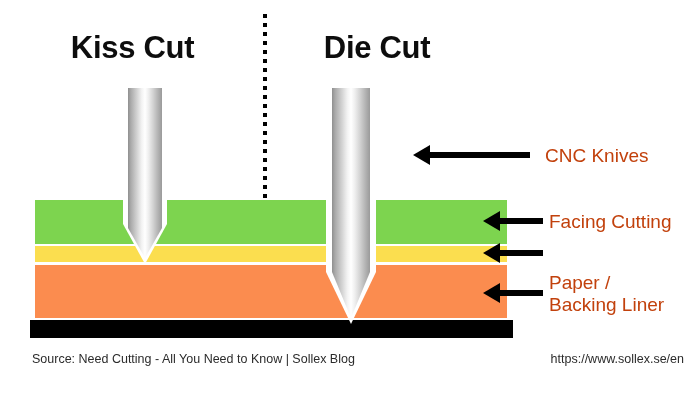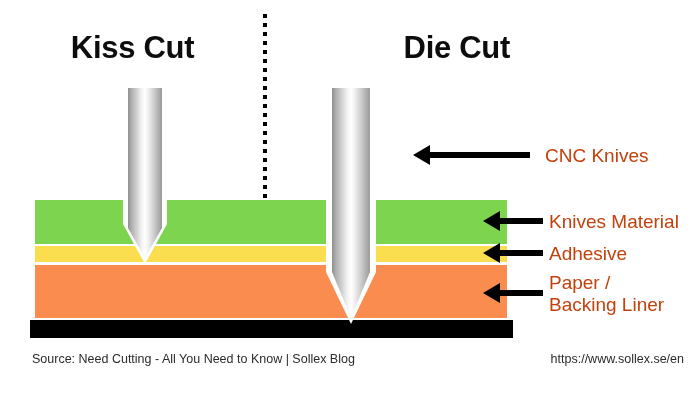--- a/index.html
+++ b/index.html
@@ -21,21 +21,21 @@
   .panel-title {
     position: absolute;
     font-weight: bold;
     font-size: 31px;
     letter-spacing: -0.3px;
     color: #0d0d0d;
     white-space: nowrap;
     line-height: 1;
   }
   #title-kiss { left: 0; top: 32px; width: 265px; text-align: center; }
-  #title-die  { left: 260px; top: 32px; width: 250px; text-align: right; }
+  #title-die  { left: 252px; top: 32px; width: 250px; text-align: center; }
 
   
   #divider {
     position: absolute;
     left: 263px;
     top: 14px;
     width: 4px;
     height: 308px;
     background-image: linear-gradient(to bottom, #000 0px, #000 4px,
                                       rgba(0,0,0,0) 4px, rgba(0,0,0,0) 9px);
@@ -175,27 +175,26 @@
   <div class="arrow" style="left:413px; top:152px; width:117px;">
     <div class="arrow-shaft" style="width:100px;"></div>
     <div class="arrow-head"></div>
   </div>
   <div class="callout-label" style="left:545px; top:145px;">CNC Knives</div>
 
   <div class="arrow" style="left:483px; top:218px; width:60px;">
     <div class="arrow-shaft" style="width:43px;"></div>
     <div class="arrow-head"></div>
   </div>
-  <div class="callout-label" style="left:549px; top:211px;">Knives Material</div>
+  <div class="callout-label" style="left:549px; top:211px;">Facing Cutting</div>
 
   <div class="arrow" style="left:483px; top:250px; width:60px;">
     <div class="arrow-shaft" style="width:43px;"></div>
     <div class="arrow-head"></div>
   </div>
-  <div class="callout-label" style="left:549px; top:243px;">Adhesive</div>
 
   <div class="arrow" style="left:483px; top:290px; width:60px;">
     <div class="arrow-shaft" style="width:43px;"></div>
     <div class="arrow-head"></div>
   </div>
   <div class="callout-label" style="left:549px; top:294px;">Backing Liner</div>
   <div class="callout-label" style="left:549px; top:272px;">Paper /</div>
 
   <div id="source-text">Source: Need Cutting - All You Need to Know | Sollex Blog</div>
   <div id="site-url">https://www.sollex.se/en</div>

